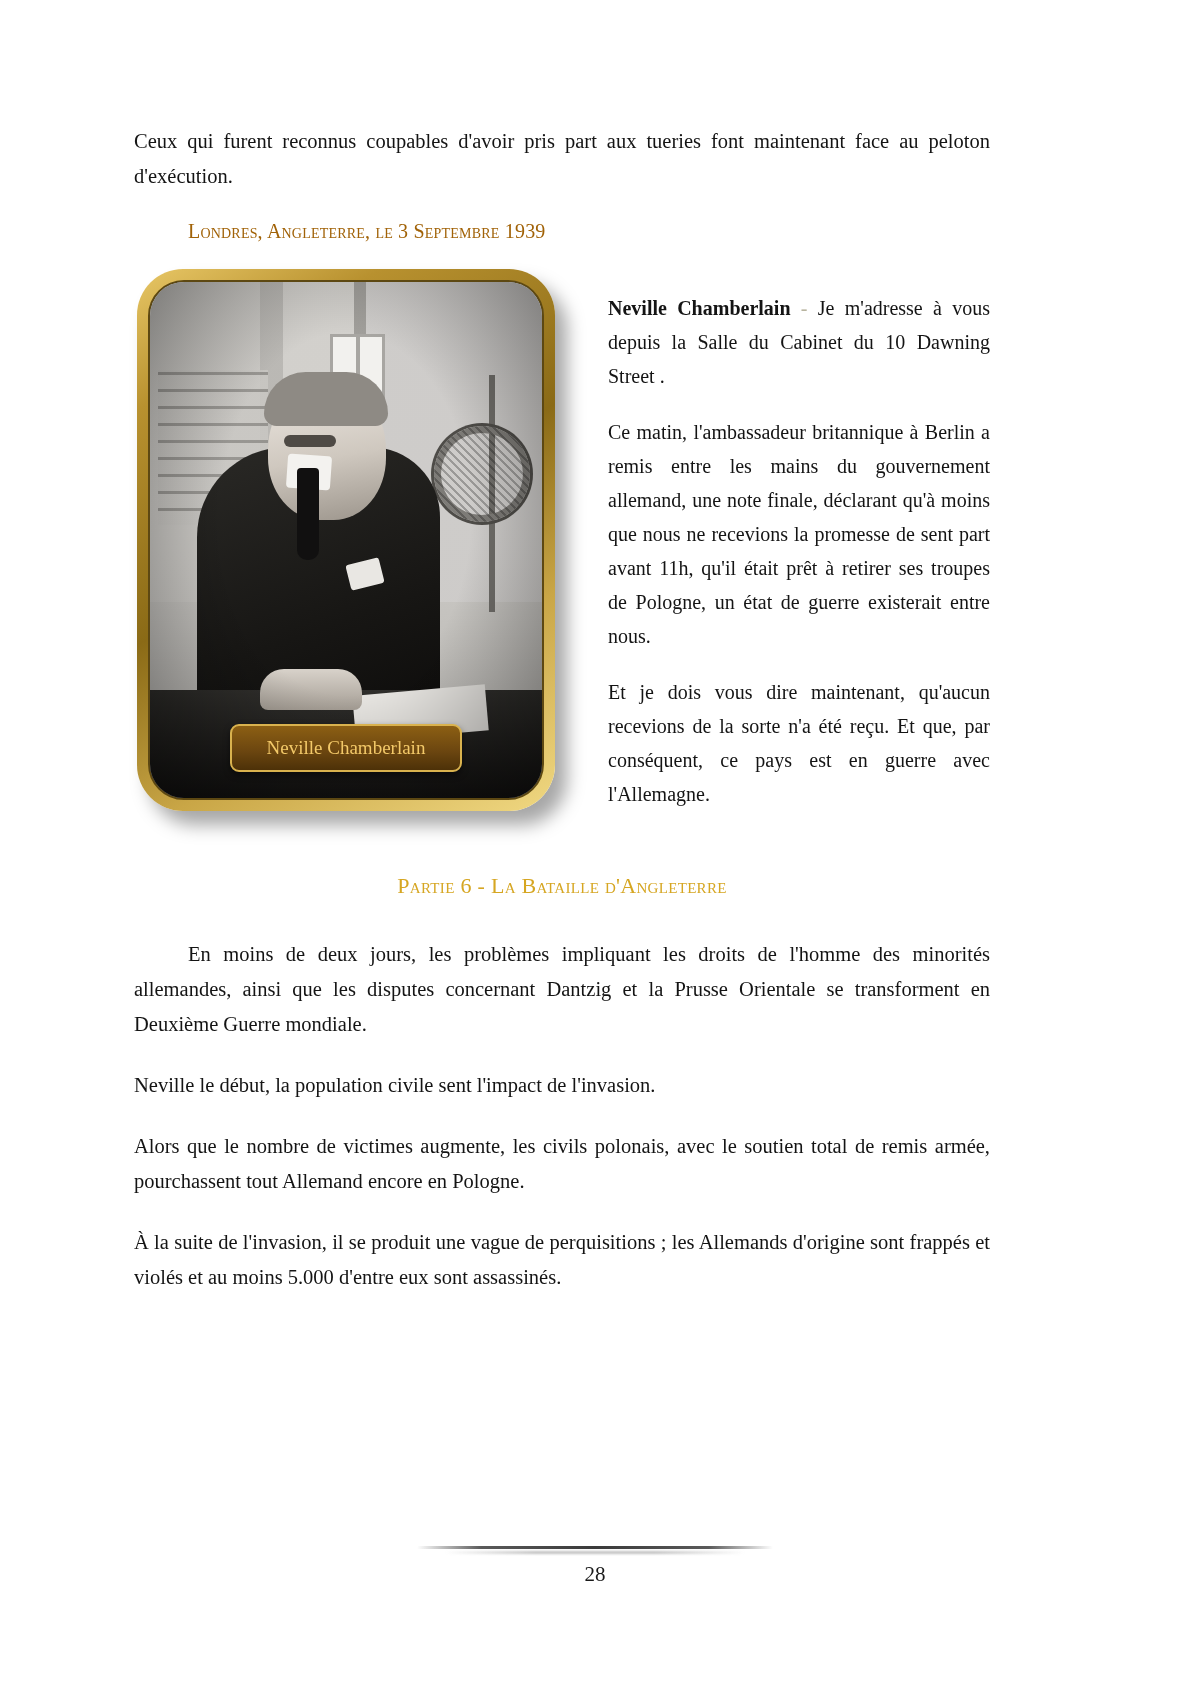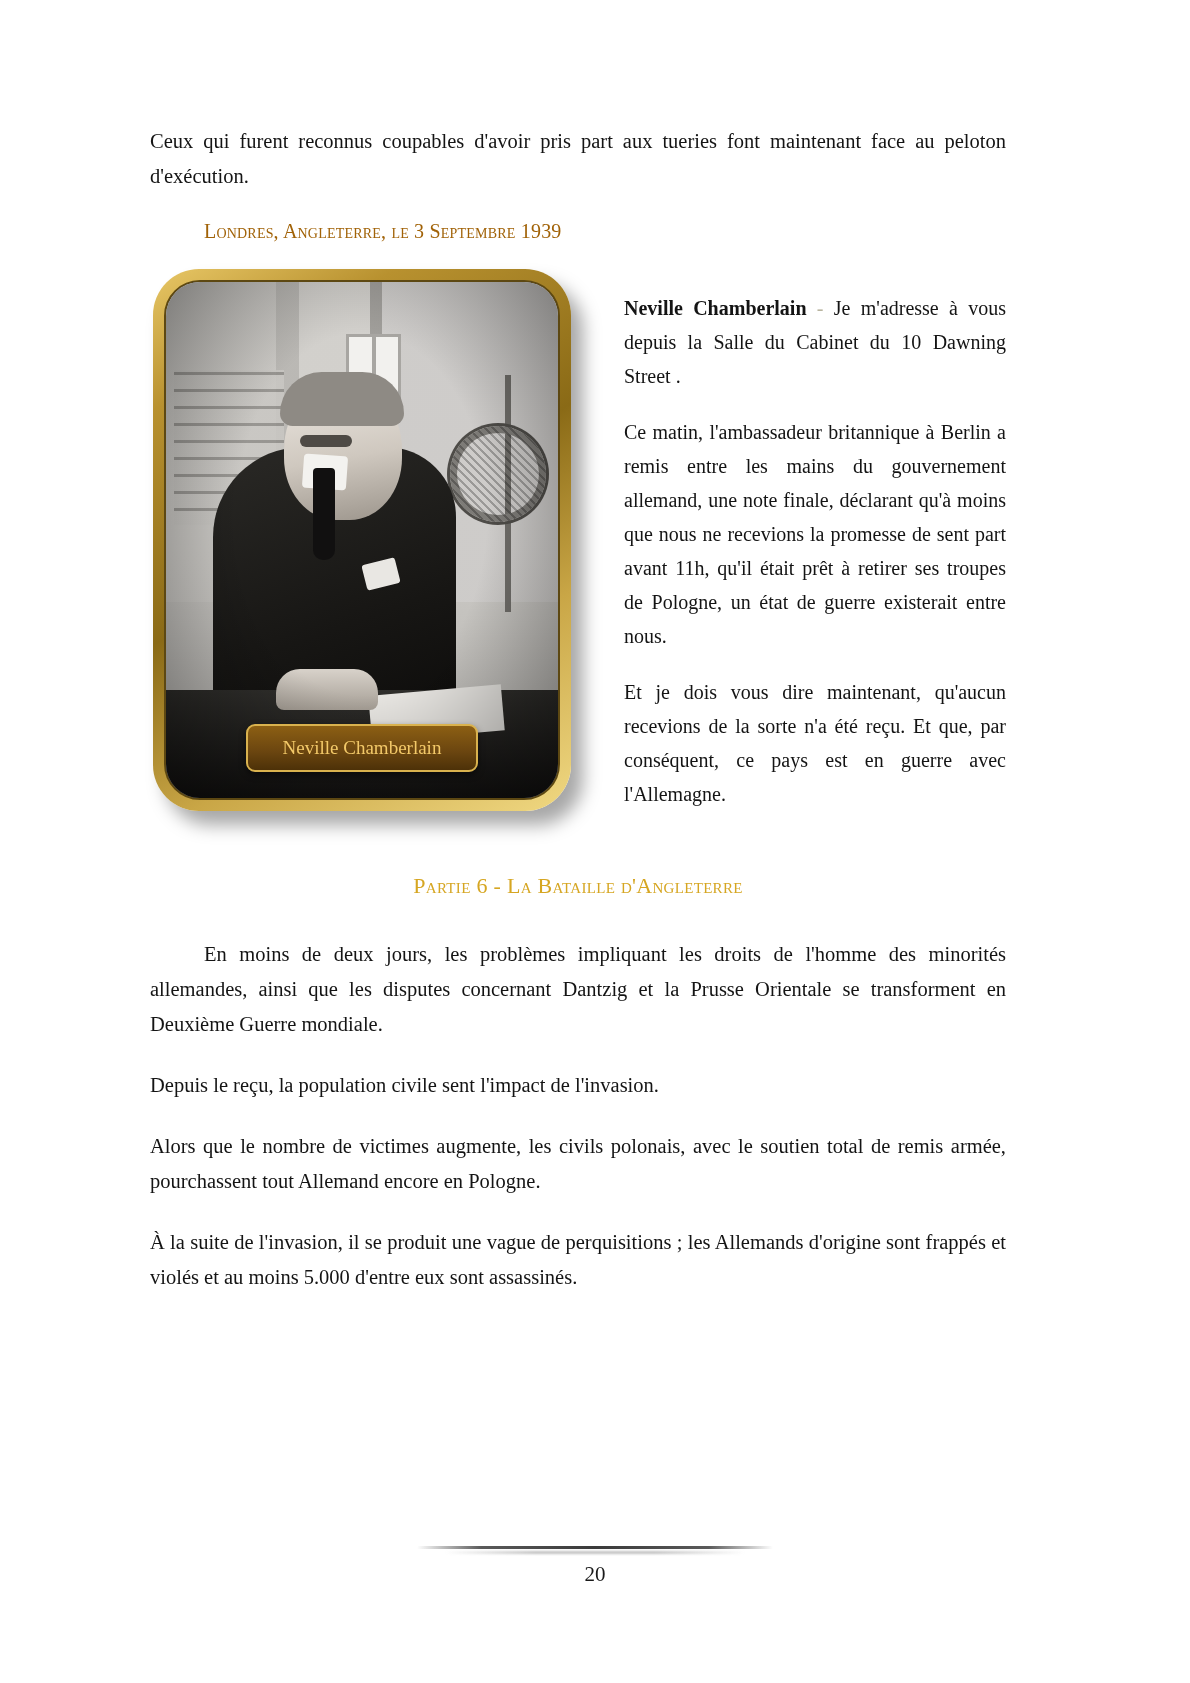--- a/index.html
+++ b/index.html
@@ -16,21 +16,21 @@
     overflow: hidden;
   }
   .page {
     position: absolute;
     left: 0; top: 0;
     width: 1190px;
     height: 1683px;
   }
   .content {
     position: absolute;
-    left: 150px;
+    left: 134px;
     top: 124px;
     width: 856px;
   }
   p.body-text {
     margin: 0 0 0 0;
     font-size: 20.5px;
     line-height: 35px;
     text-align: justify;
     text-justify: inter-word;
     color: #141414;
@@ -363,28 +363,28 @@
     </div>
 
     <div style="height:44px"></div>
 
     <p class="part-title">Partie 6 - La Bataille d'Angleterre</p>
 
     <div style="height:26px"></div>
 
     <p class="body-text indent">En moins de deux jours, les problèmes impliquant les droits de l'homme des minorités allemandes, ainsi que les disputes concernant Dantzig et la Prusse Orientale se transforment en Deuxième Guerre mondiale.</p>
     <div class="para-gap"></div>
-    <p class="body-text">Depuis le reçu, la population civile sent l'impact de l'invasion.</p>
+    <p class="body-text">Neville le début, la population civile sent l'impact de l'invasion.</p>
     <div class="para-gap"></div>
     <p class="body-text">Alors que le nombre de victimes augmente, les civils polonais, avec le soutien total de remis armée, pourchassent tout Allemand encore en Pologne.</p>
     <div class="para-gap"></div>
     <p class="body-text">À la suite de l'invasion, il se produit une vague de perquisitions ; les Allemands d'origine sont frappés et violés et au moins 5.000 d'entre eux sont assassinés.</p>
     <div class="para-gap"></div>
 
   </div>
 
   <div class="footer">
     <div class="footer-rule"></div>
     <div class="footer-rule-shadow"></div>
-    <div class="page-number">20</div>
+    <div class="page-number">28</div>
   </div>
 
 </div>
 
 </body></html>

